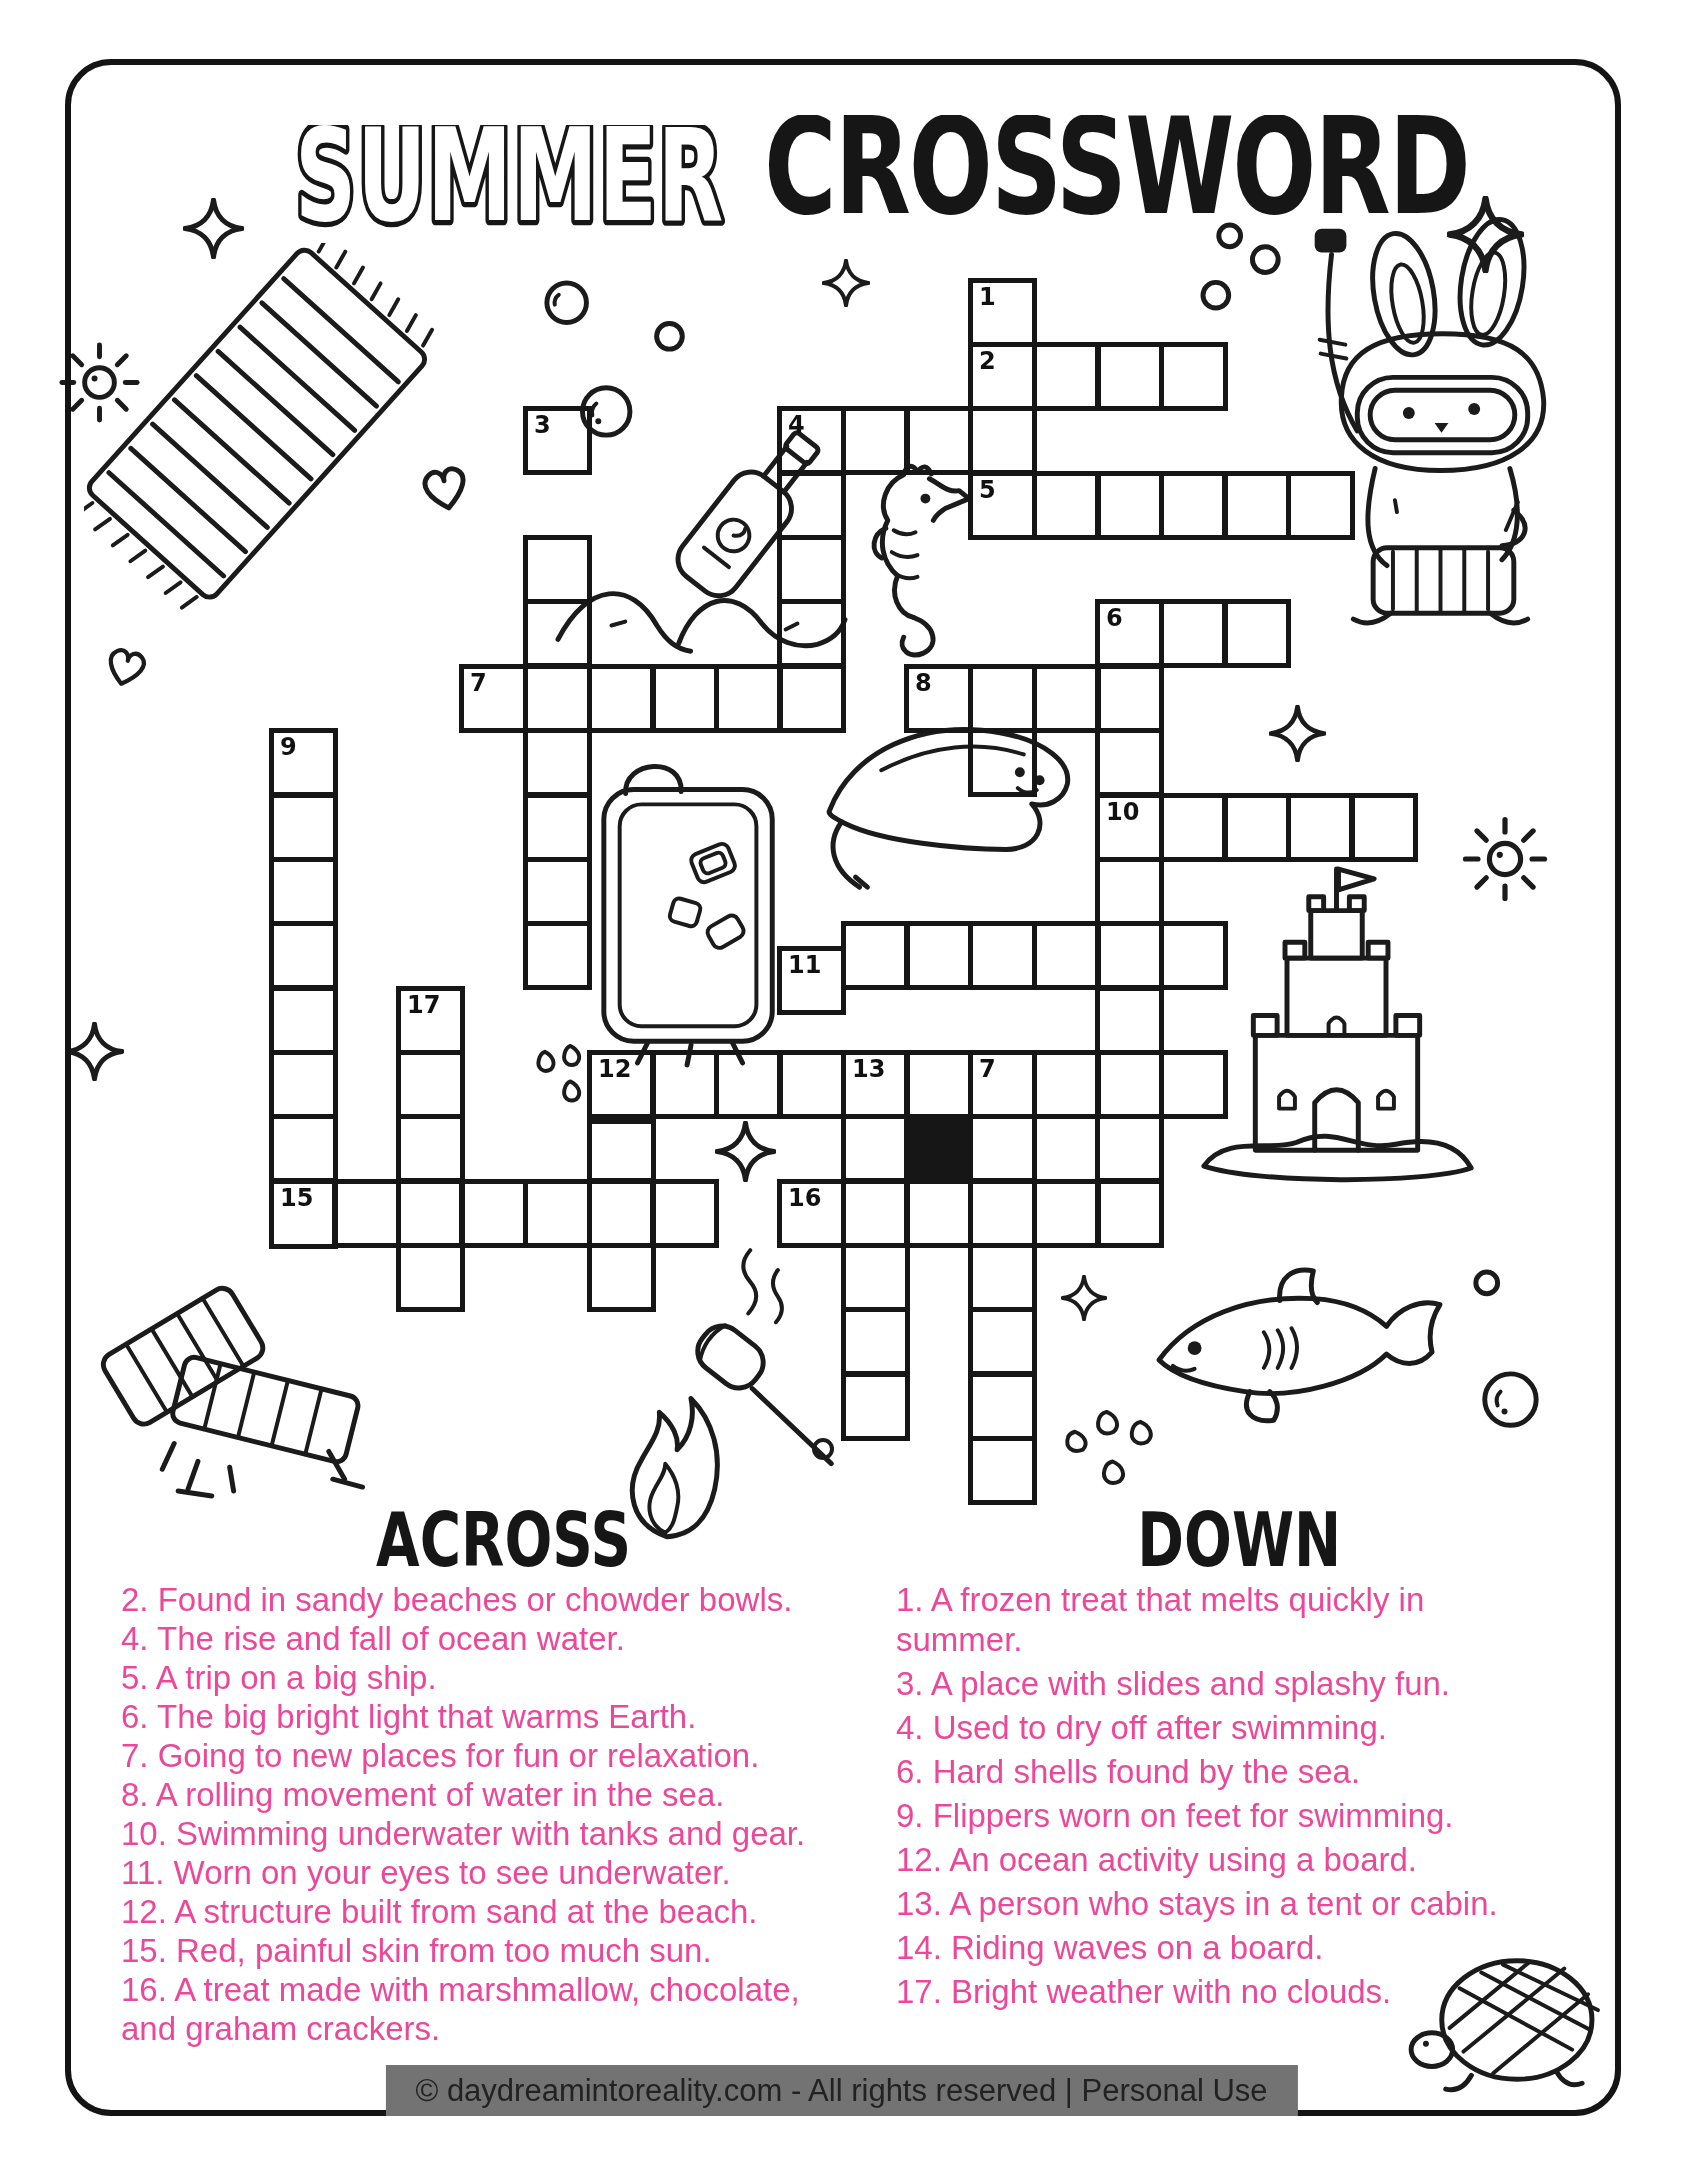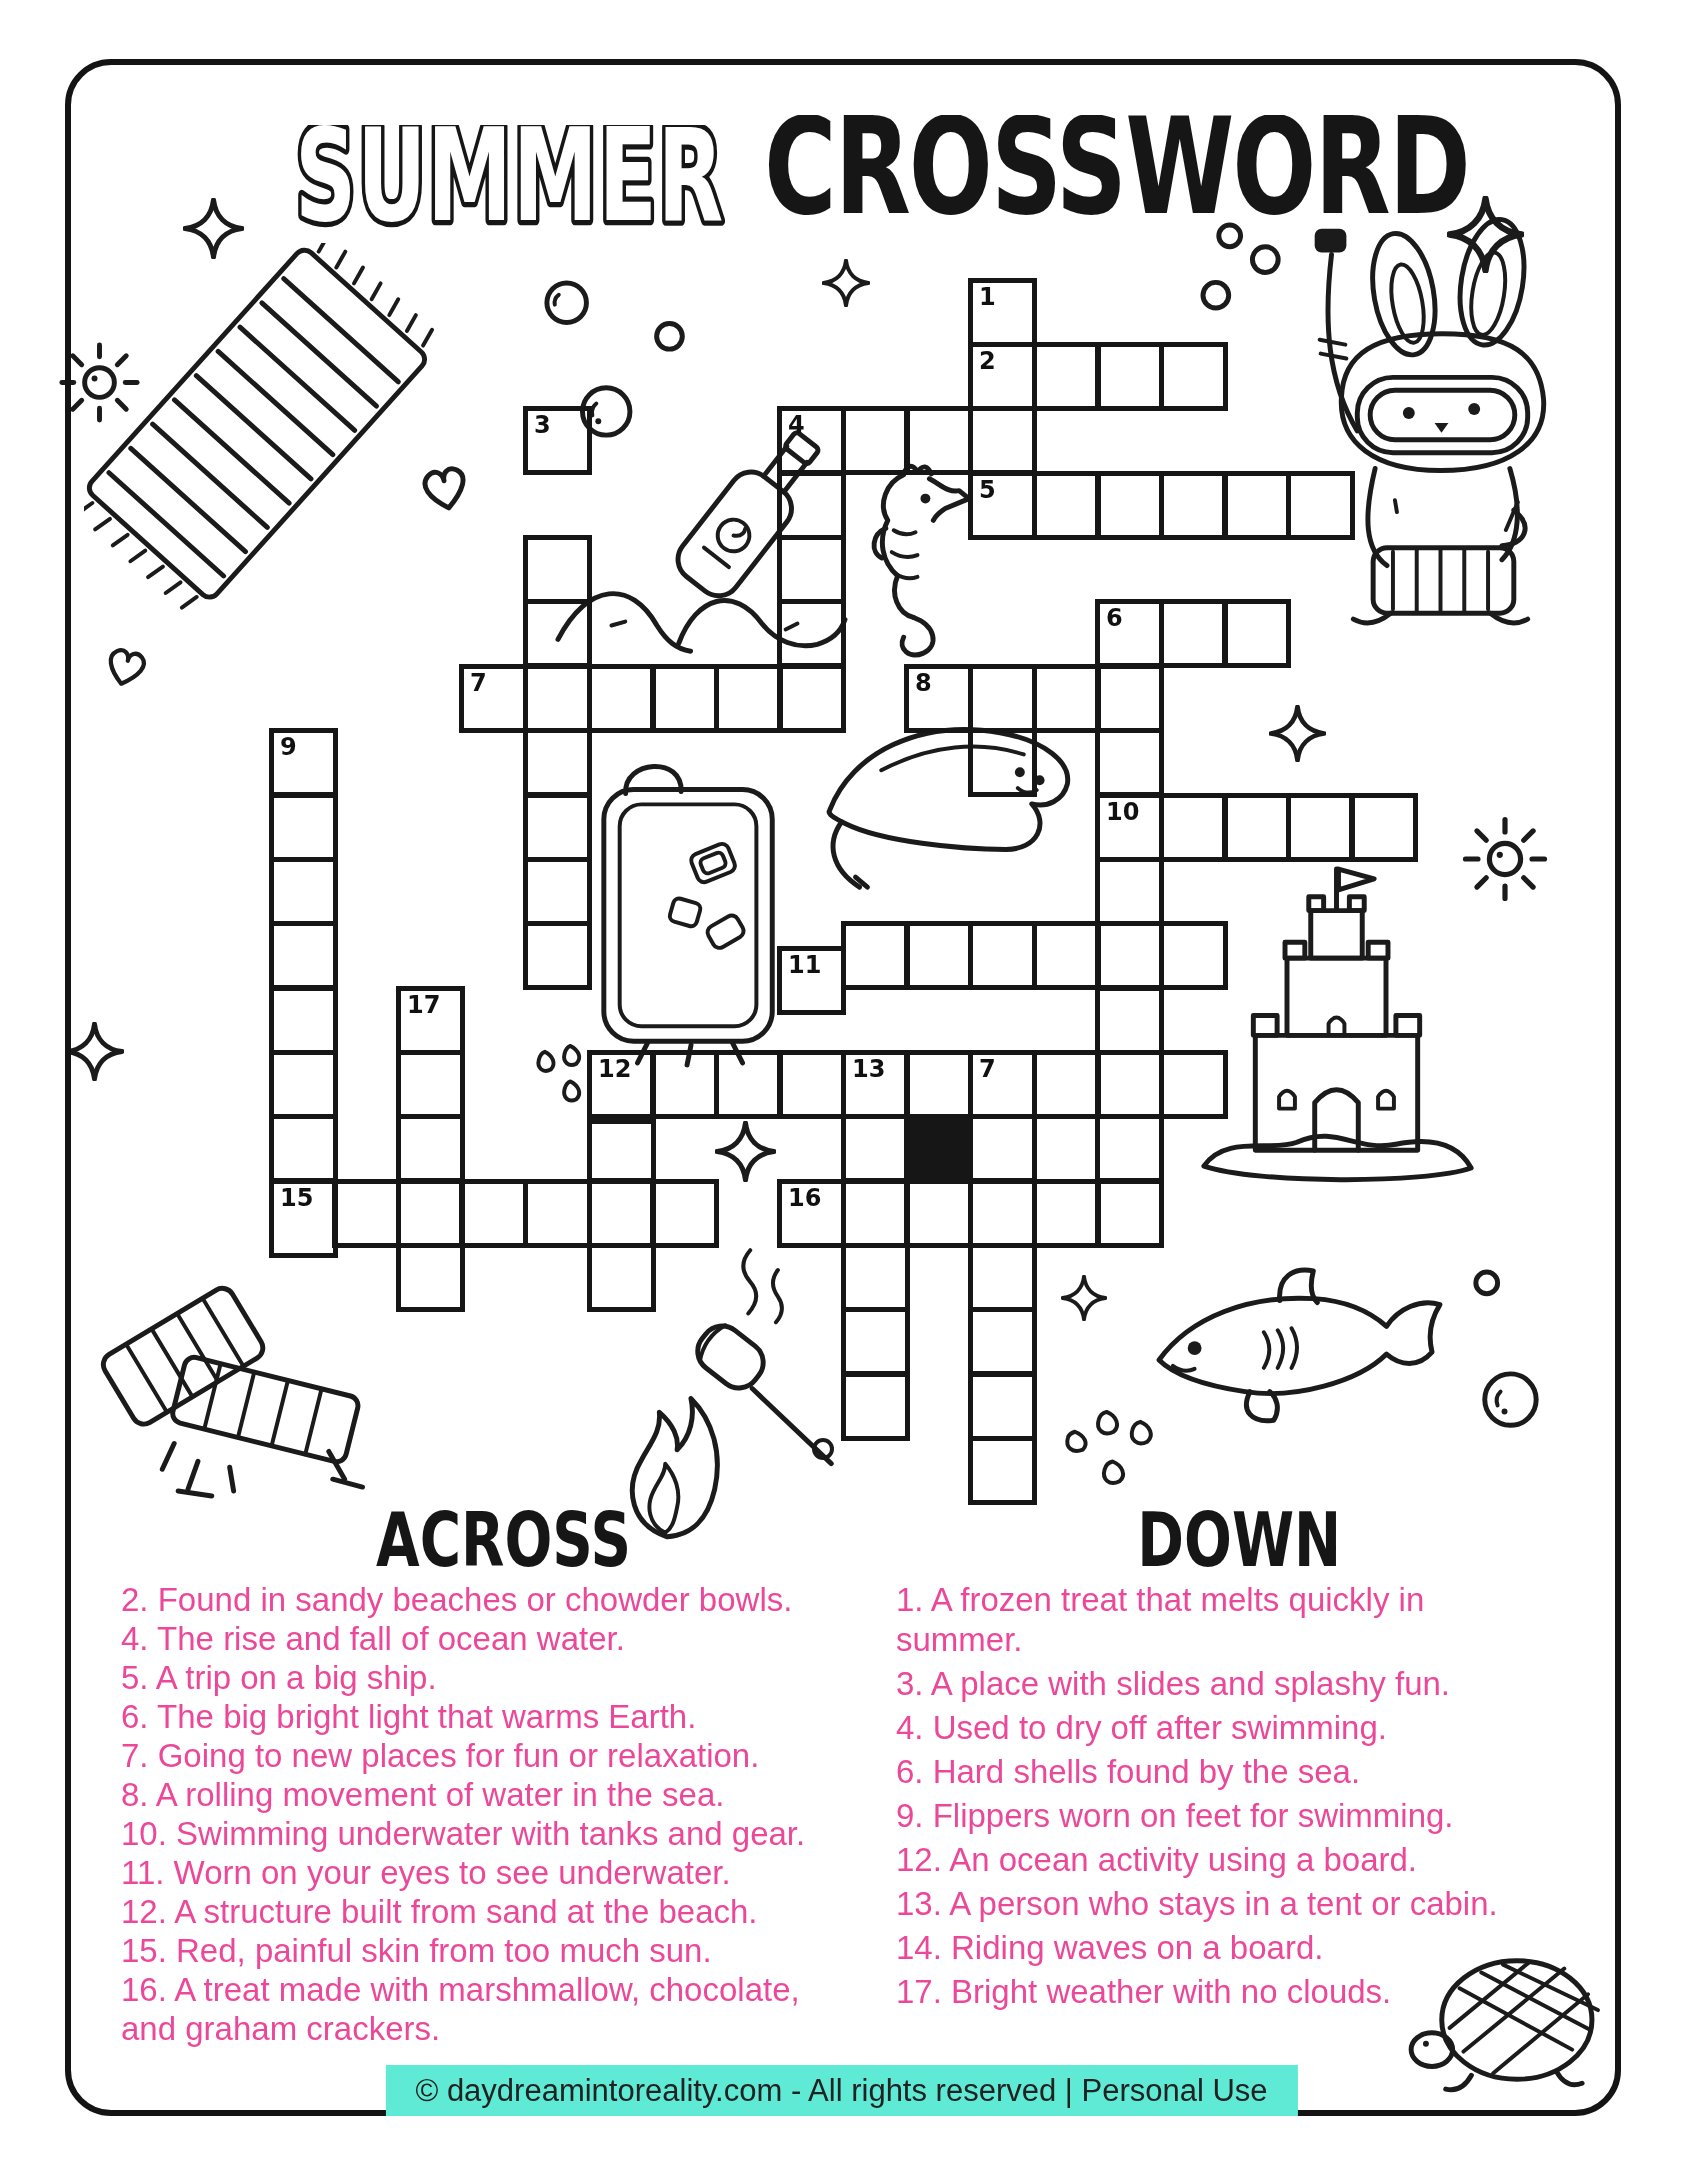--- a/index.html
+++ b/index.html
@@ -16,21 +16,21 @@
   .cellnum{position:absolute;top:0px;left:6px;font-size:24px;font-weight:bold;
            font-family:"DejaVu Sans",sans-serif;color:#111;}
   
   svg text{font-family:"DejaVu Sans",sans-serif;font-weight:bold;}
   
   .cluelist{font-size:33px;line-height:39px;white-space:pre-line;z-index:6;}
   #down-list .clue{line-height:40px;margin-bottom:4px;}
   .clue{color:#ec4899;}
   
   #footer{top:2065px;left:50%;transform:translateX(-50%);height:51px;line-height:51px;
-          background:#5eead4;padding:0 30px;font-size:31px;color:#222;z-index:9;white-space:nowrap;}
+          background:#737373;padding:0 30px;font-size:31px;color:#222;z-index:9;white-space:nowrap;}
   
   .ln{fill:none;stroke:#1b1b1b;stroke-width:5;stroke-linecap:round;stroke-linejoin:round;}
   .ln4{fill:none;stroke:#1b1b1b;stroke-width:4;stroke-linecap:round;stroke-linejoin:round;}
   .fl{fill:#1b1b1b;stroke:none;}
   .doodle{z-index:2;}
 </style>
 </head>
 <body>
 
 <svg class="abs" style="left:295px;top:125px;z-index:6;" width="465" height="139" viewBox="0 0 470 140">
@@ -143,21 +143,21 @@
     <div class="cell" style="left: 1032px; top: 1050px; width: 69px; height: 69px;"></div>
     <div class="cell" style="left: 1095px; top: 1050px; width: 69px; height: 69px;"></div>
     <div class="cell" style="left: 1159px; top: 1050px; width: 69px; height: 69px;"></div>
     <div class="cell" style="left: 269px; top: 1114px; width: 69px; height: 69px;"></div>
     <div class="cell" style="left: 396px; top: 1114px; width: 69px; height: 69px;"></div>
     <div class="cell" style="left: 587px; top: 1114px; width: 69px; height: 69px;"></div>
     <div class="cell" style="left: 841px; top: 1114px; width: 69px; height: 69px;"></div>
     <div class="cell black" style="left: 904px; top: 1114px; width: 69px; height: 69px;"></div>
     <div class="cell" style="left: 968px; top: 1114px; width: 69px; height: 69px;"></div>
     <div class="cell" style="left: 1095px; top: 1114px; width: 69px; height: 69px;"></div>
-    <div class="cell" style="left: 269px; top: 1179px; width: 69px; height: 79px;">
+    <div class="cell" style="left: 269px; top: 1179px; width: 69px; height: 70px;">
       <span class="cellnum">15</span>
     </div>
     <div class="cell" style="left: 332px; top: 1179px; width: 69px; height: 69px;"></div>
     <div class="cell" style="left: 396px; top: 1179px; width: 69px; height: 69px;"></div>
     <div class="cell" style="left: 459px; top: 1179px; width: 69px; height: 69px;"></div>
     <div class="cell" style="left: 523px; top: 1179px; width: 69px; height: 69px;"></div>
     <div class="cell" style="left: 587px; top: 1179px; width: 69px; height: 69px;"></div>
     <div class="cell" style="left: 650px; top: 1179px; width: 69px; height: 69px;"></div>
     <div class="cell" style="left: 777px; top: 1179px; width: 69px; height: 69px;">
       <span class="cellnum">16</span>

